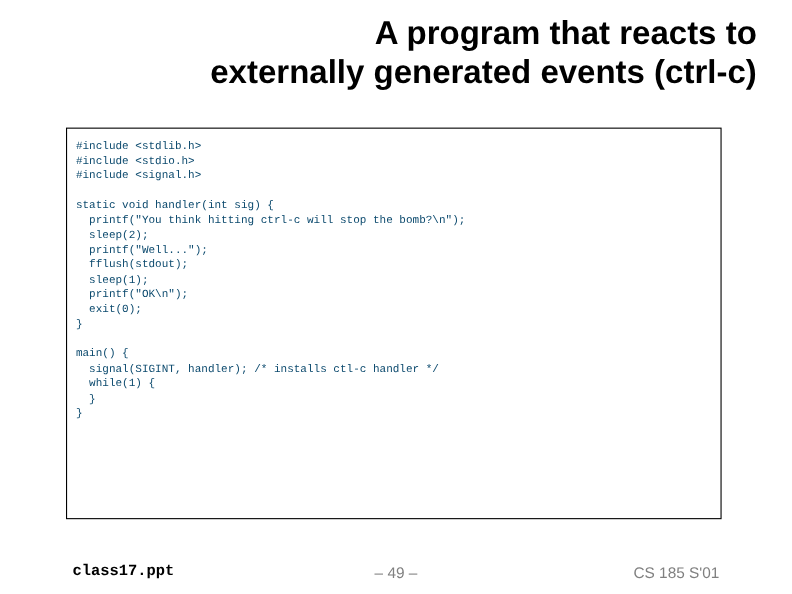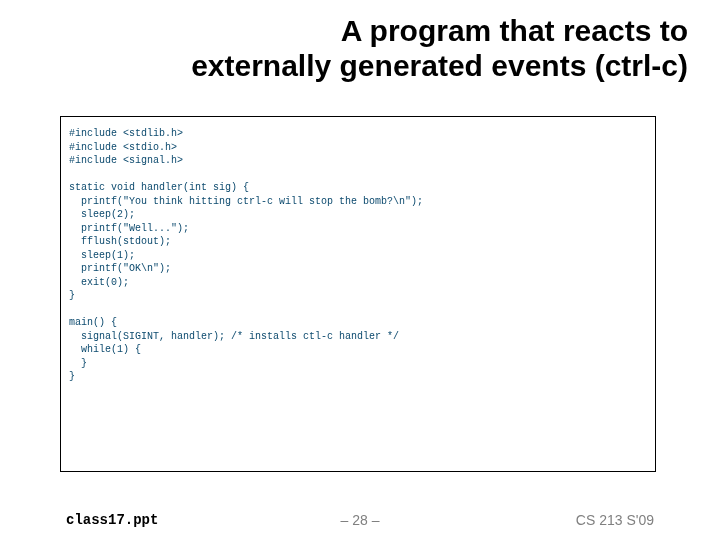--- a/index.html
+++ b/index.html
@@ -102,17 +102,17 @@
 }
 
 main() {
   signal(SIGINT, handler); /* installs ctl-c handler */
   while(1) {
   }
 }</div>
 
   <div class="footer">
     <div class="footer-left">class17.ppt</div>
-    <div class="footer-center">– 28 –</div>
-    <div class="footer-right">CS 213 S'09</div>
+    <div class="footer-center">– 49 –</div>
+    <div class="footer-right">CS 185 S'01</div>
   </div>
 
 </div>
 
 </body></html>

